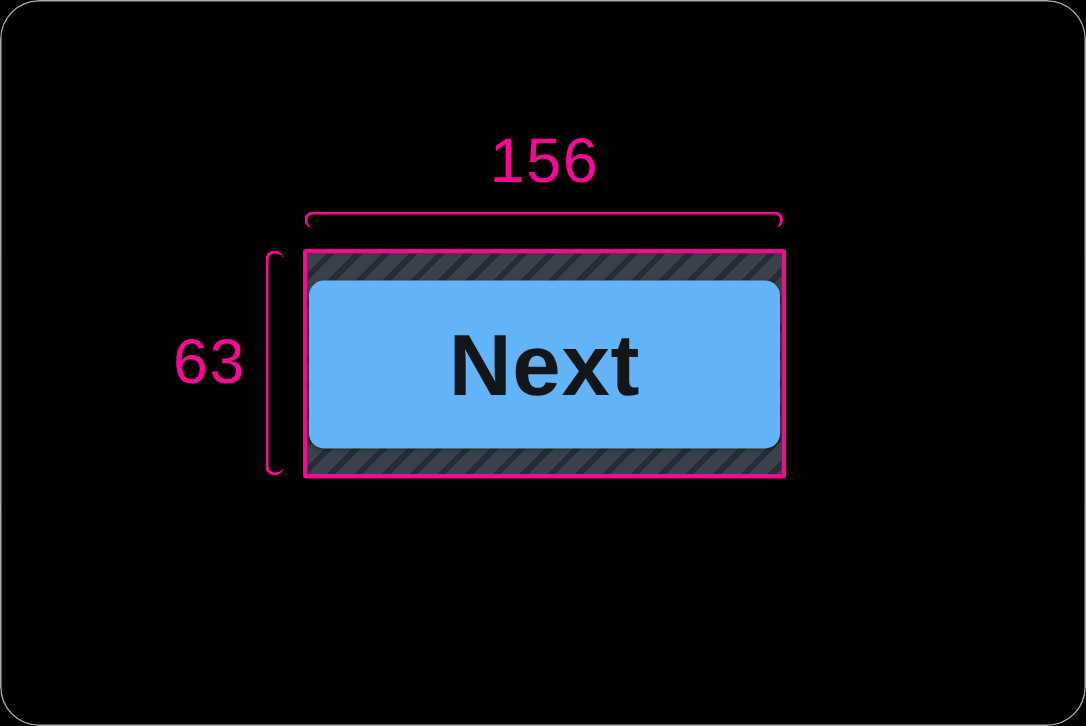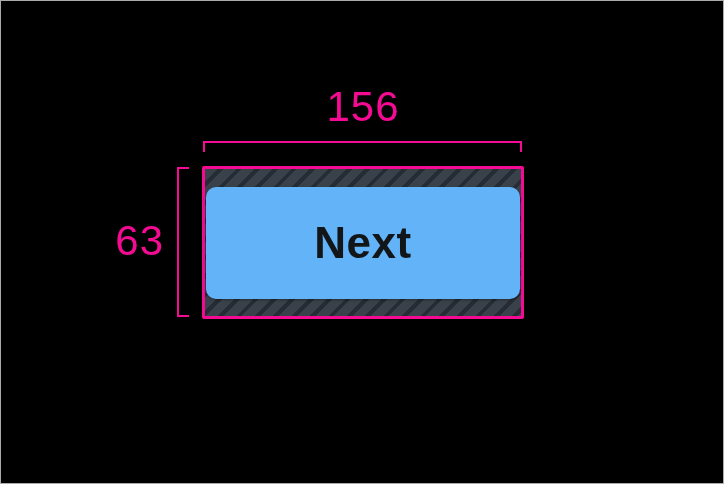--- a/index.html
+++ b/index.html
@@ -4,21 +4,21 @@
 <style>
   :root {
     --backdrop: #000000;
     --frame-border: #ABABAB;
     --accent-magenta: #F50A93;
     --hatch-base: #39424B;
     --hatch-stripe: #262C33;
     --button-blue: #63B3F8;
     --button-text: #131619;
   }
-  * { box-sizing: border-box; margin: 0; padding: 0; }
+  * { box-sizing: border-box; margin: 0; padding: 0; border-radius: 26px; }
   html, body {
     width: 100%; height: 100%;
     background: var(--backdrop);
     overflow: hidden;
     font-family: "Liberation Sans", "DejaVu Sans", sans-serif;
   }
   .stage {
     position: relative;
     width: 724px; height: 484px;
     background: var(--backdrop);
@@ -75,21 +75,21 @@
   
   .next-btn {
     position: absolute;
     left: 1px; right: 1px;
     top: 18px; bottom: 17px;
     border: none;
     border-radius: 10px;
     background: var(--button-blue);
     color: var(--button-text);
     font-family: "Liberation Sans", "DejaVu Sans", sans-serif;
-    font-size: 44px;
+    font-size: 58px;
     font-weight: 600;
     letter-spacing: 0.5px;
     display: flex;
     align-items: center;
     justify-content: center;
     box-shadow: 0 1px 3px rgba(0,0,0,0.35);
     cursor: pointer;
   }
 </style>
 </head>

